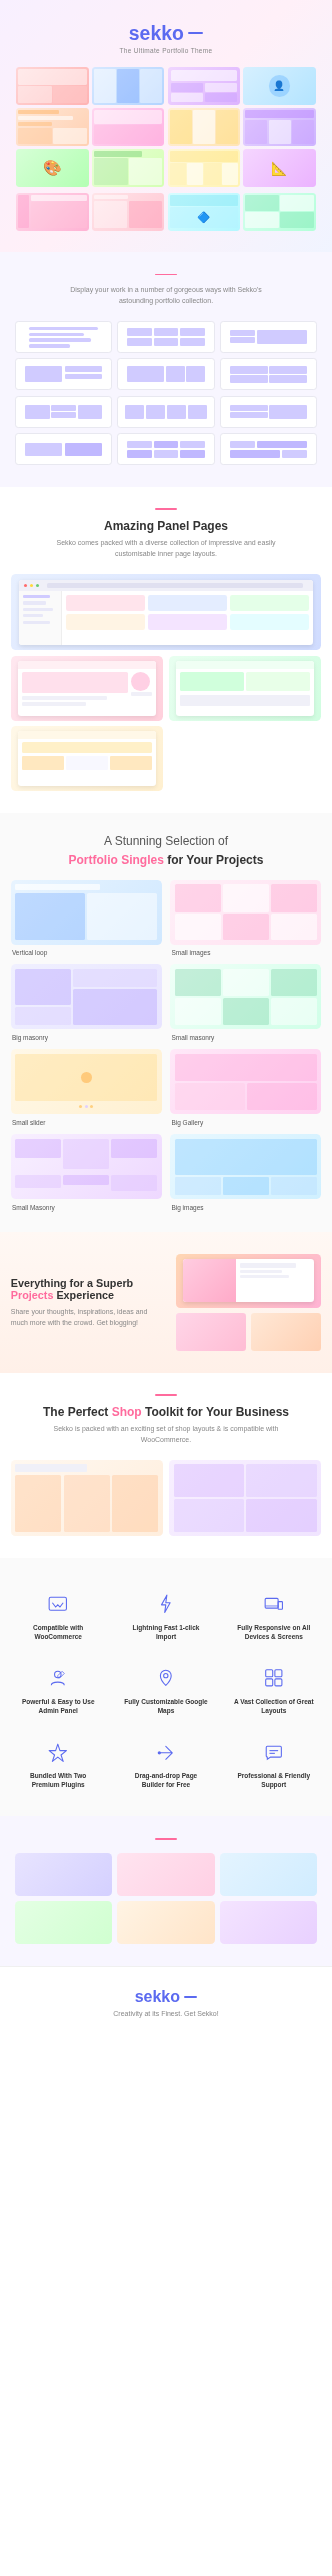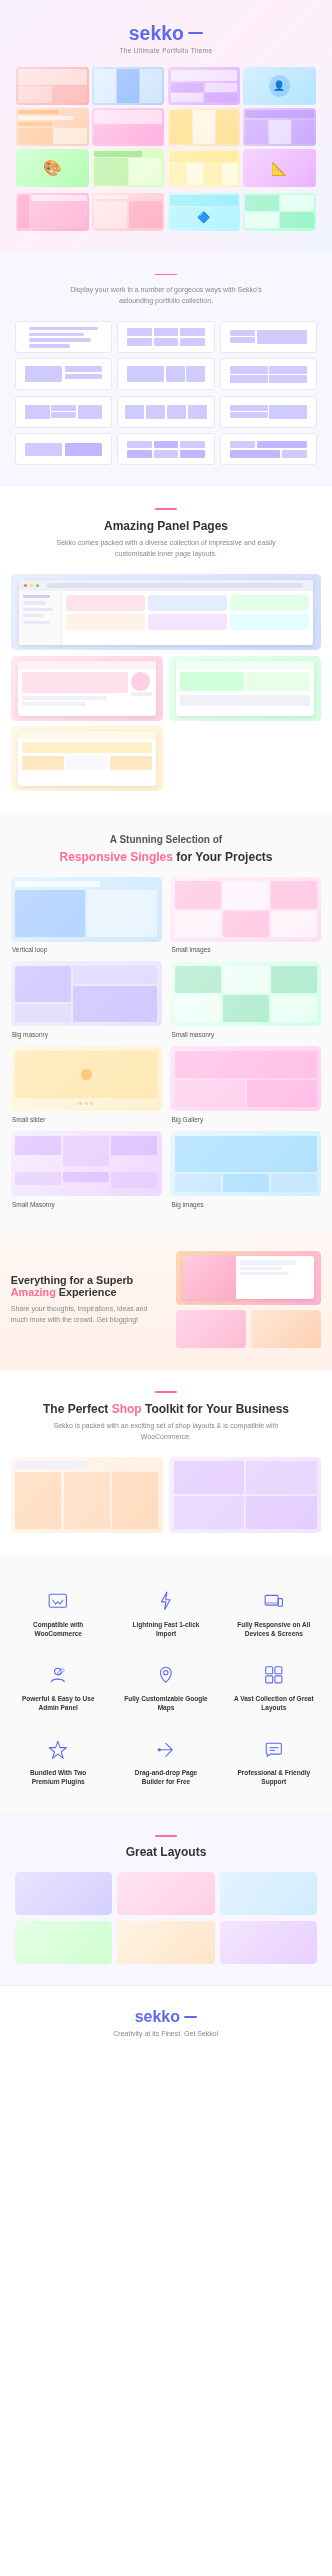--- a/index.html
+++ b/index.html
@@ -684,23 +684,23 @@
               <div style="height:13.5px;background:#ffe8c0;border-radius:1.1px;"></div>
             </div>
           </div>
         </div>
       </div>
     </div>
   </div>
 </section>
 
 <section class="portfolio-section">
-  <p class="section-title" style="font-weight:700;font-size:10px;color:#555;">A Stunning Selection of</p>
+  <p class="section-title" style="font-weight:400;font-size:12px;color:#555;">A Stunning Selection of</p>
   <h2 class="section-title">
-    <span style="color:#ff6b9d;">Responsive Singles</span> for Your Projects
+    <span style="color:#ff6b9d;">Portfolio Singles</span> for Your Projects
   </h2>
 
   <div class="portfolio-grid">
     <div class="portfolio-item">
       <div class="portfolio-img">
         <div style="width:100%;height:100%;background:linear-gradient(135deg,#e8f4ff,#d0e8ff);border-radius:4.3px;display:flex;flex-direction:column;padding:4.3px;gap:2.2px;">
           <div style="height:6.5px;background:rgba(255,255,255,0.7);border-radius:1.1px;width:60%;"></div>
           <div style="flex:1;display:grid;grid-template-columns:1fr 1fr;gap:2.2px;">
             <div style="background:rgba(100,160,255,0.3);border-radius:1.6px;"></div>
             <div style="background:rgba(255,255,255,0.5);border-radius:1.6px;"></div>
@@ -806,21 +806,21 @@
       <div class="portfolio-label">Big images</div>
     </div>
   </div>
 </section>
 
 <section class="blog-section">
   <div class="blog-bg">
     <div class="blog-text">
       <h2 class="section-title">
         Everything for a Superb<br>
-        <span>Amazing</span> Experience
+        <span>Projects</span> Experience
       </h2>
       <p class="section-desc">Share your thoughts, inspirations, ideas and much more with the crowd. Get blogging!</p>
     </div>
     <div style="display:flex;flex-direction:column;gap:5.4px;">
       <div class="blog-img" style="height:54px;">
         <div style="width:90%;height:80%;background:white;border-radius:3.2px;overflow:hidden;box-shadow:0 1.1px 4.3px rgba(0,0,0,0.1);display:flex;">
           <div style="width:40%;background:linear-gradient(135deg,#ffcce0,#ffaac8);"></div>
           <div style="flex:1;padding:4.3px;display:flex;flex-direction:column;gap:2.2px;">
             <div style="height:4.3px;background:#f0f0f8;border-radius:1.1px;width:80%;"></div>
             <div style="height:3.2px;background:#f0f0f8;border-radius:1.1px;width:60%;"></div>
@@ -951,21 +951,20 @@
           <line x1="12" y1="21" x2="22" y2="21" stroke="#5b6af0" stroke-width="2"></line>
         </svg>
       </div>
       <div class="feature-title">Professional &amp; Friendly Support</div>
     </div>
   </div>
 </section>
 
 <section class="great-layouts-section">
   <div class="divider-line"></div>
-  <h2 class="section-title">Great Layouts</h2>
   <div style="display:grid;grid-template-columns:repeat(3,1fr);gap:5.4px;margin-top:13px;max-width:302px;margin-left:auto;margin-right:auto;">
     <div style="height:43px;background:linear-gradient(135deg,#e8e4ff,#d4d0ff);border-radius:4.3px;"></div>
     <div style="height:43px;background:linear-gradient(135deg,#ffe4f0,#ffd0e4);border-radius:4.3px;"></div>
     <div style="height:43px;background:linear-gradient(135deg,#e4f4ff,#d0ecff);border-radius:4.3px;"></div>
     <div style="height:43px;background:linear-gradient(135deg,#e4ffe4,#d0ffd0);border-radius:4.3px;"></div>
     <div style="height:43px;background:linear-gradient(135deg,#fff4e4,#ffe4c8);border-radius:4.3px;"></div>
     <div style="height:43px;background:linear-gradient(135deg,#f4e4ff,#e8d0ff);border-radius:4.3px;"></div>
   </div>
 </section>
 

